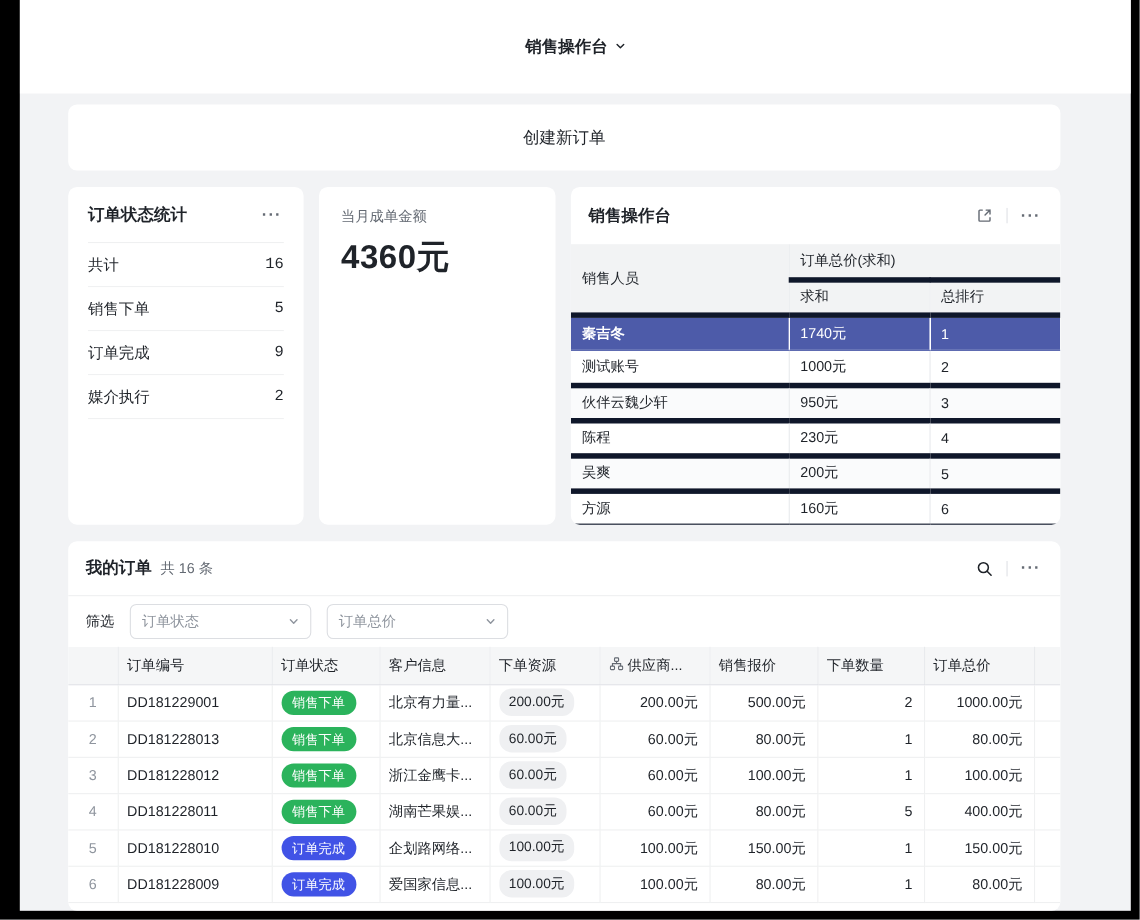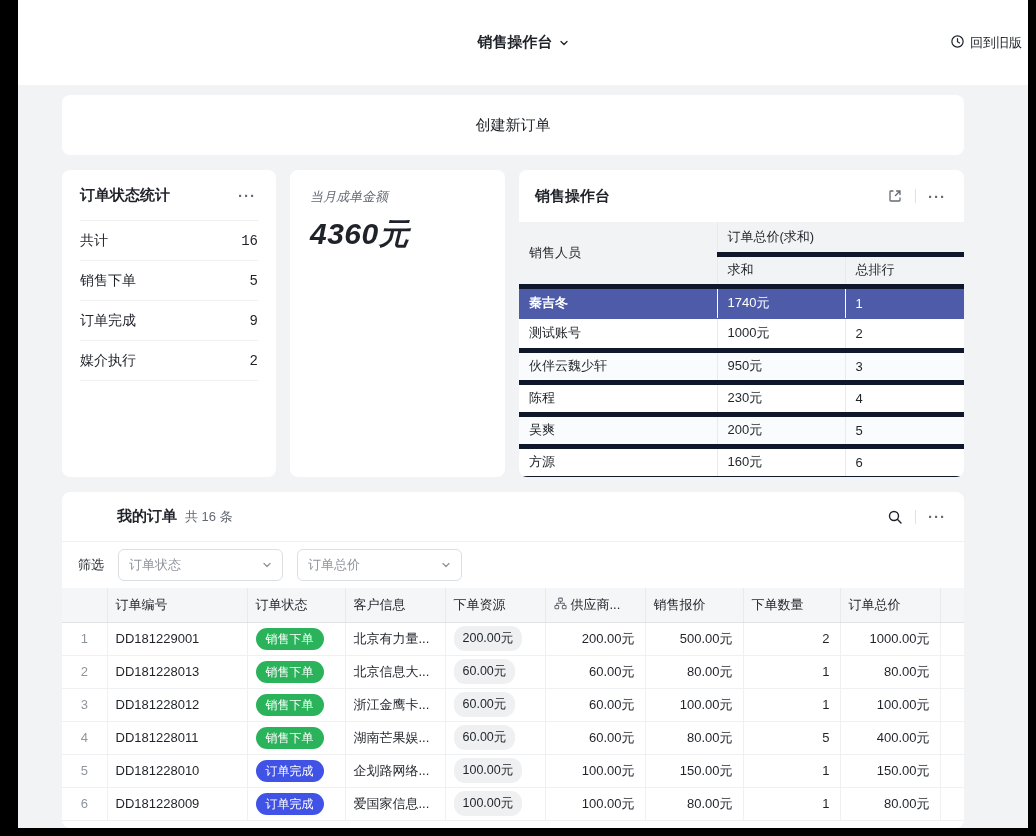--- a/index.html
+++ b/index.html
@@ -46,21 +46,21 @@
   }
   .status-row {
     display:flex; align-items:center; justify-content:space-between;
     height:40px; border-bottom:1px solid #f0f1f2; font-size:14px; cursor:pointer;gap:40px;
   }
   .status-row:first-child { height:45px; }
   .status-row:first-child .s-label, .status-row:first-child .s-value { font-weight:600; }
   .s-value { font-weight:500;font-family:Liberation Mono, monospace; }
 
   
-  .card-amount { width:215px; flex:none; padding:18px 20px;font-style:italic; }
+  .card-amount { width:215px; flex:none; padding:18px 20px; }
   .amount-label { font-size:13px; color:#646a73; }
   .amount-value { font-size:30px; font-weight:700; margin-top:8px; letter-spacing:0.5px; }
 
   
   .card-ranking { flex:1; display:flex; flex-direction:column; }
   .card-ranking .card-head { padding:0 16px; border-bottom:none; height:52px; flex:none; }
   .head-actions { display:flex; align-items:center; gap:10px; }
   .v-divider { width:1px; height:14px; background:#e0e2e6; }
   .icon-btn { border:none; background:none; cursor:pointer; display:flex; align-items:center; padding:2px; }
   .rank-table { width:100%; border-collapse:collapse; font-size:13px; table-layout:fixed; }
@@ -71,21 +71,21 @@
   .rank-table th { background:#f2f3f4; color:#1f2329; }
   .rank-table th:last-child, .rank-table td:last-child { border-right:none; }
   .rank-table tbody tr:nth-child(odd):not(.hl) { background:#fafbfc; }
   .rank-table tr.hl td { background:var(--highlight-row,#4d5ba9); color:#fff; border-right:1px solid rgba(255,255,255,0.25); border-bottom:1px solid var(--highlight-row,#4d5ba9); }
   .rank-table tr.hl td:last-child { border-right:none; }
   .rank-table tr.hl td:first-child { font-weight:600; }
 
   
   .orders-card { flex:1; display:flex; flex-direction:column; overflow:hidden; }
   .orders-head { height:50px; flex:none; padding:0 16px; display:flex; align-items:center; border-bottom:1px solid #eff0f1; }
-  .orders-title { font-size:15px; font-weight:600;margin-left:39px; }
+  .orders-title { font-size:15px; font-weight:600; }
   .orders-count { font-size:13px; color:#646a73; margin-left:8px; }
   .orders-head .head-actions { margin-left:auto; }
   .filter-row { height:46px; flex:none; padding:0 16px; display:flex; align-items:center; gap:14px; font-size:13px; }
   .select {
     width:165px; height:32px; border:1px solid #dcdee2; border-radius:6px;
     display:flex; align-items:center; justify-content:space-between;
     padding:0 10px; color:#8f959e; cursor:pointer; background:#fff;
   }
   .orders-table { width:100%; border-collapse:collapse; font-size:13px; table-layout:fixed; }
   .orders-table th {
@@ -118,29 +118,20 @@
 <div class="app">
 
   <div class="topbar">
     <div class="topbar-title">
       <span>销售操作台</span>
       <span>
         <svg width="10" height="10" viewBox="0 0 10 10">
             <path d="M2 3.5L5 6.5L8 3.5" stroke="#1f2329" stroke-width="1.3" fill="none" stroke-linecap="round" stroke-linejoin="round"></path>
           </svg>
       </span>
-    </div>
-    <div class="topbar-right">
-      <span>
-        <svg width="15" height="15" viewBox="0 0 16 16">
-            <circle cx="8" cy="8" r="6" stroke="#1f2329" stroke-width="1.3" fill="none"></circle>
-            <path d="M8 5v3.2l2.2 1.3" stroke="#1f2329" stroke-width="1.3" fill="none" stroke-linecap="round"></path>
-          </svg>
-      </span>
-      <span>回到旧版</span>
     </div>
   </div>
 
   <div class="main">
 
     <div class="card create-card">
       <span>创建新订单</span>
     </div>
 
     <div class="cards-row">

